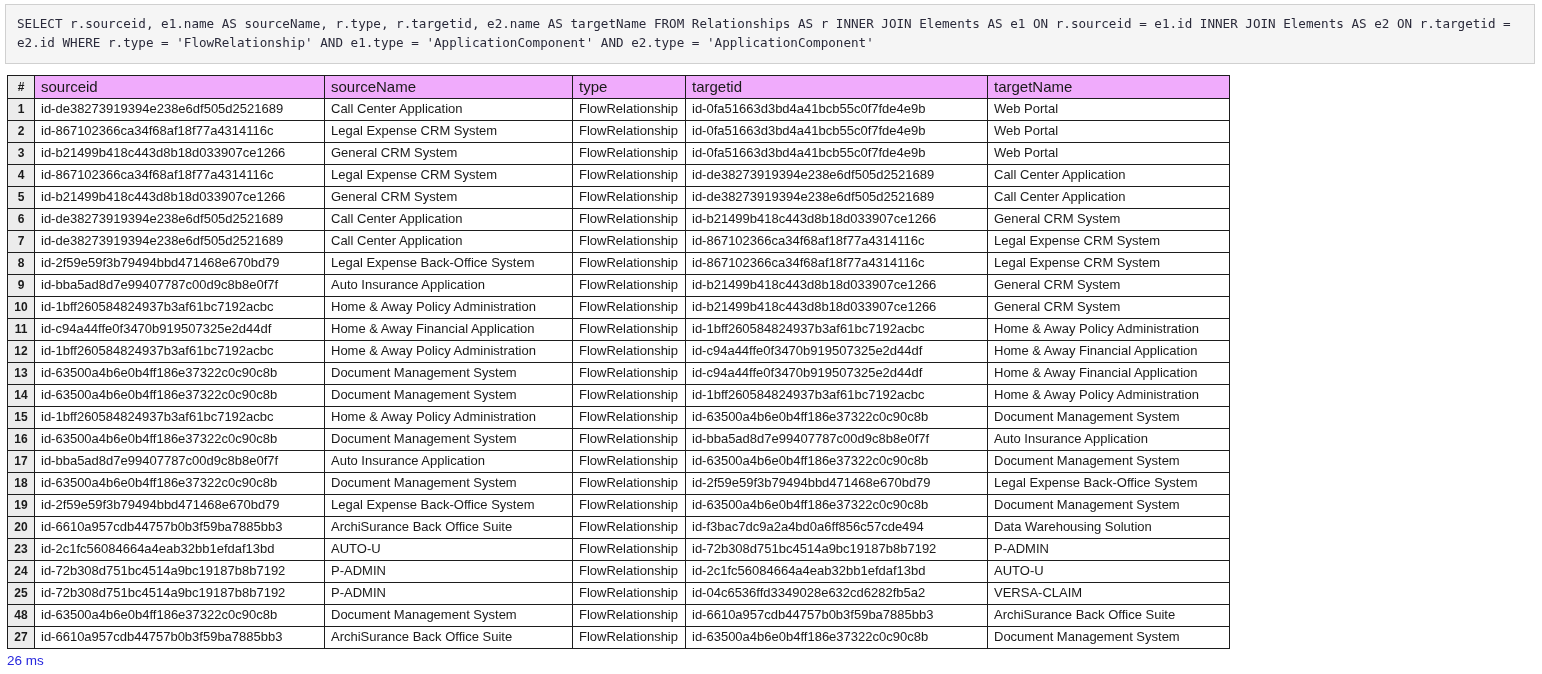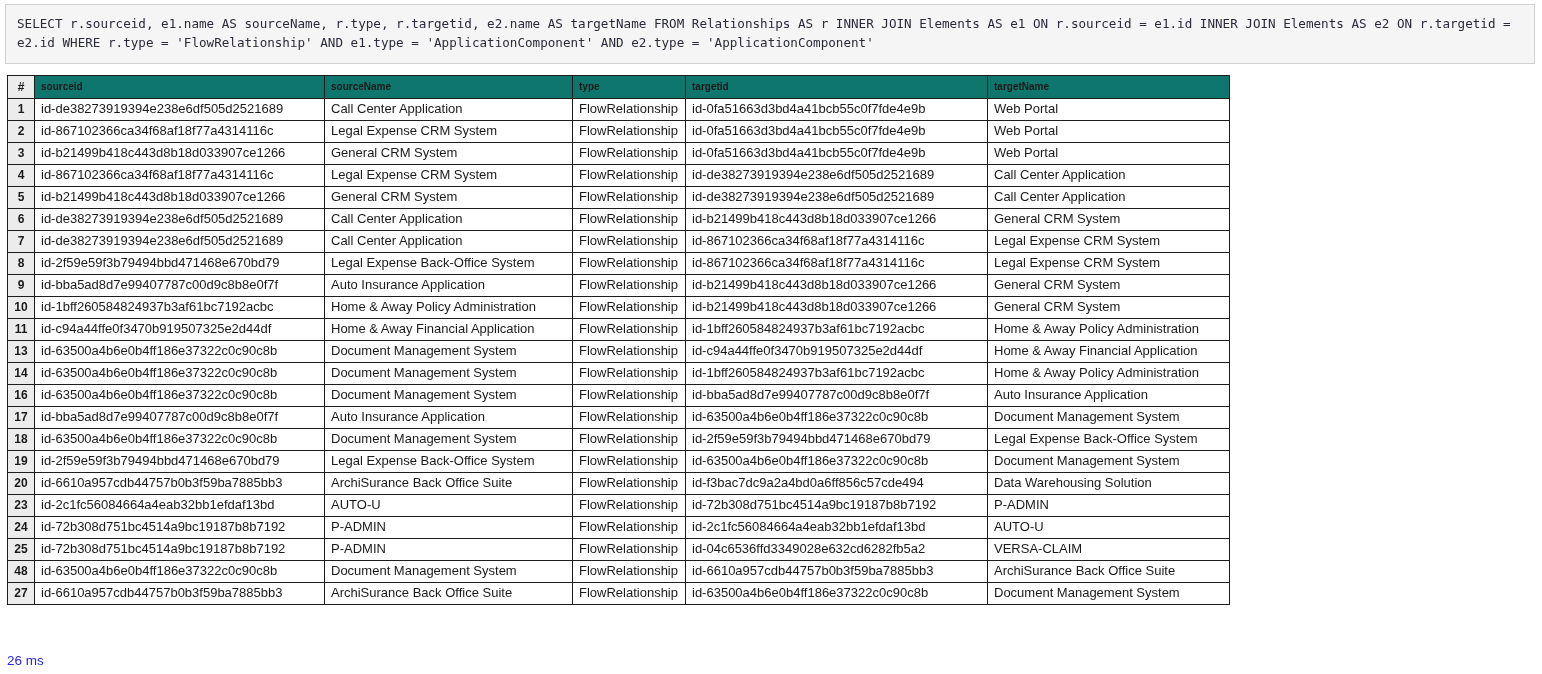--- a/index.html
+++ b/index.html
@@ -59,23 +59,23 @@
     padding: 1px 6px 2px 6px;
     height: 18px;
     text-align: left;
     vertical-align: middle;
     white-space: nowrap;
     overflow: hidden;
     text-overflow: clip;
     line-height: 18px;
   }
   table.results thead th {
-    background: #0f766e;
-    font-weight: bold;
-    font-size: 10px;
+    background: #f0abfc;
+    font-weight: normal;
+    font-size: 15px;
     height: 19px;
   }
   table.results td.rownum,
   table.results th.rownum {
     background: #ececec;
     font-weight: bold;
     text-align: center;
     font-size: 12px;
     padding-left: 2px;
     padding-right: 2px;
@@ -208,34 +208,50 @@
           </tr>
           <tr>
             <td class="rownum">11</td>
             <td>id-c94a44ffe0f3470b919507325e2d44df</td>
             <td>Home &amp; Away Financial Application</td>
             <td>FlowRelationship</td>
             <td>id-1bff260584824937b3af61bc7192acbc</td>
             <td>Home &amp; Away Policy Administration</td>
           </tr>
           <tr>
-            <td class="rownum">13</td>
-            <td>id-63500a4b6e0b4ff186e37322c0c90c8b</td>
-            <td>Document Management System</td>
+            <td class="rownum">12</td>
+            <td>id-1bff260584824937b3af61bc7192acbc</td>
+            <td>Home &amp; Away Policy Administration</td>
             <td>FlowRelationship</td>
             <td>id-c94a44ffe0f3470b919507325e2d44df</td>
             <td>Home &amp; Away Financial Application</td>
           </tr>
           <tr>
+            <td class="rownum">13</td>
+            <td>id-63500a4b6e0b4ff186e37322c0c90c8b</td>
+            <td>Document Management System</td>
+            <td>FlowRelationship</td>
+            <td>id-c94a44ffe0f3470b919507325e2d44df</td>
+            <td>Home &amp; Away Financial Application</td>
+          </tr>
+          <tr>
             <td class="rownum">14</td>
             <td>id-63500a4b6e0b4ff186e37322c0c90c8b</td>
             <td>Document Management System</td>
             <td>FlowRelationship</td>
             <td>id-1bff260584824937b3af61bc7192acbc</td>
             <td>Home &amp; Away Policy Administration</td>
+          </tr>
+          <tr>
+            <td class="rownum">15</td>
+            <td>id-1bff260584824937b3af61bc7192acbc</td>
+            <td>Home &amp; Away Policy Administration</td>
+            <td>FlowRelationship</td>
+            <td>id-63500a4b6e0b4ff186e37322c0c90c8b</td>
+            <td>Document Management System</td>
           </tr>
           <tr>
             <td class="rownum">16</td>
             <td>id-63500a4b6e0b4ff186e37322c0c90c8b</td>
             <td>Document Management System</td>
             <td>FlowRelationship</td>
             <td>id-bba5ad8d7e99407787c00d9c8b8e0f7f</td>
             <td>Auto Insurance Application</td>
           </tr>
           <tr>

